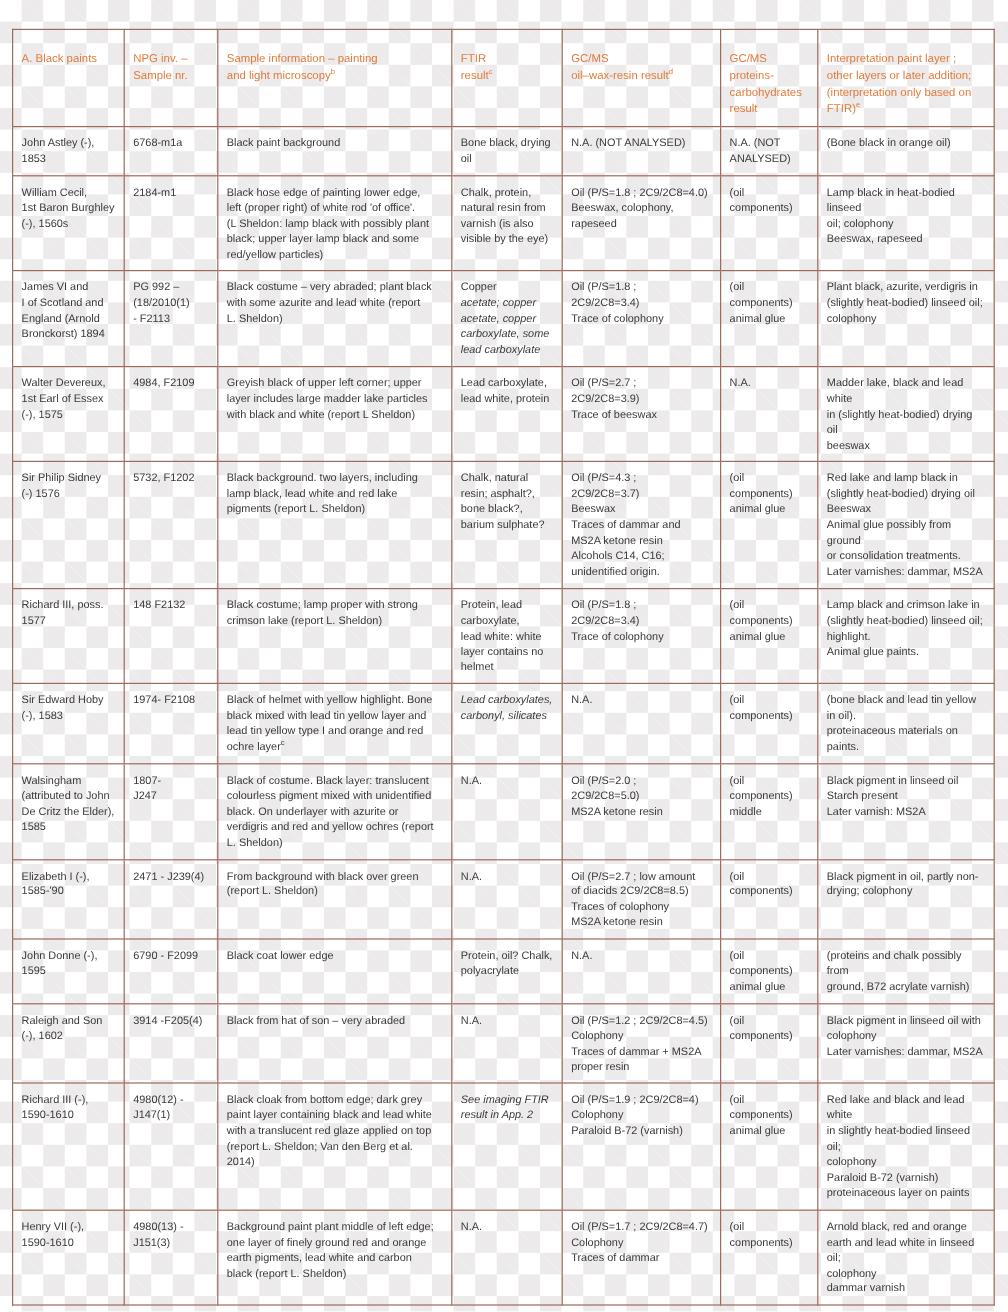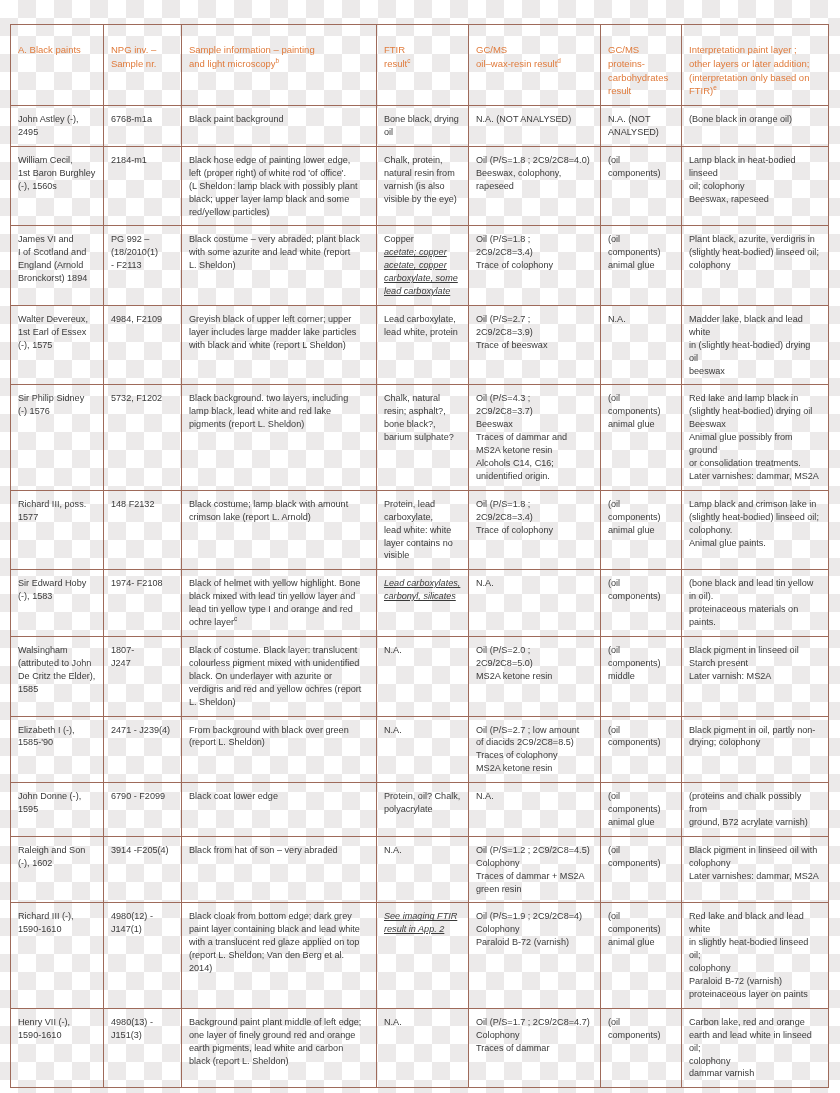--- a/index.html
+++ b/index.html
@@ -44,21 +44,21 @@
   }
   table.tbl thead th{
     border-top:1.1px solid #9e6a5a;
     border-bottom:1.6px solid #9e6a5a;
     color:#e07b3c;
     font-size:9.5px;
     line-height:1.45;
     padding-top:18px;
   }
   tbody tr td{background:transparent;}
-  .ital{font-style:italic;text-decoration:underline;}
+  .ital{font-style:italic;}
   .cellline{display:block;}
   .sup{font-size:6.4px;vertical-align:super;line-height:0;}
   
   col.c0{width:93px}
   col.c1{width:78px}
   col.c2{width:195px}
   col.c3{width:92px}
   col.c4{width:132px}
   col.c5{width:81px}
   col.c6{width:147px}
@@ -110,21 +110,21 @@
             <span class="cellline">Interpretation paint layer ;</span>
             <span class="cellline">other layers or later addition;</span>
             <span class="cellline">(interpretation only based on FTIR)<span class="sup">e</span></span>
           </th>
         </tr>
     </thead>
     <tbody id="tbody">
         <tr>
           <td>
             <span class="cellline">John Astley (-),</span>
-            <span class="cellline">2495</span>
+            <span class="cellline">1853</span>
           </td>
           <td>
             <span class="cellline">6768-m1a</span>
           </td>
           <td>
             <span class="cellline">Black paint background</span>
           </td>
           <td>
             <span class="cellline">Bone black, drying</span>
             <span class="cellline">oil</span>
@@ -293,44 +293,44 @@
         </tr>
         <tr>
           <td>
             <span class="cellline">Richard III, poss.</span>
             <span class="cellline">1577</span>
           </td>
           <td>
             <span class="cellline">148  F2132</span>
           </td>
           <td>
-            <span class="cellline">Black costume; lamp black with  amount</span>
-            <span class="cellline">crimson lake (report L. Arnold)</span>
+            <span class="cellline">Black costume; lamp proper with  strong</span>
+            <span class="cellline">crimson lake (report L. Sheldon)</span>
           </td>
           <td>
             <span class="cellline">Protein, lead</span>
             <span class="cellline">carboxylate,</span>
             <span class="cellline">lead white: white</span>
             <span class="cellline">layer contains no</span>
-            <span class="cellline">visible</span>
+            <span class="cellline">helmet</span>
           </td>
           <td>
             <span class="cellline">Oil (P/S=1.8 ;</span>
             <span class="cellline">2C9/2C8=3.4)</span>
             <span class="cellline">Trace of colophony</span>
           </td>
           <td>
             <span class="cellline">(oil</span>
             <span class="cellline">components)</span>
             <span class="cellline">animal glue</span>
           </td>
           <td>
             <span class="cellline">Lamp black and crimson lake in</span>
             <span class="cellline">(slightly heat-bodied) linseed oil;</span>
-            <span class="cellline">colophony.</span>
+            <span class="cellline">highlight.</span>
             <span class="cellline">Animal glue   paints.</span>
           </td>
         </tr>
         <tr>
           <td>
             <span class="cellline">Sir Edward Hoby</span>
             <span class="cellline">(-), 1583</span>
           </td>
           <td>
             <span class="cellline">1974- F2108</span>
@@ -464,21 +464,21 @@
           <td>
             <span class="cellline">Black from hat of son – very abraded</span>
           </td>
           <td>
             <span class="cellline">N.A.</span>
           </td>
           <td>
             <span class="cellline">Oil (P/S=1.2 ; 2C9/2C8=4.5)</span>
             <span class="cellline">Colophony</span>
             <span class="cellline">Traces of dammar + MS2A</span>
-            <span class="cellline">green resin</span>
+            <span class="cellline">proper resin</span>
           </td>
           <td>
             <span class="cellline">(oil</span>
             <span class="cellline">components)</span>
           </td>
           <td>
             <span class="cellline">Black pigment in linseed oil with</span>
             <span class="cellline">colophony</span>
             <span class="cellline">Later varnishes: dammar, MS2A</span>
           </td>
@@ -541,21 +541,21 @@
           <td>
             <span class="cellline">Oil (P/S=1.7 ; 2C9/2C8=4.7)</span>
             <span class="cellline">Colophony</span>
             <span class="cellline">Traces of dammar</span>
           </td>
           <td>
             <span class="cellline">(oil</span>
             <span class="cellline">components)</span>
           </td>
           <td>
-            <span class="cellline">Carbon lake, red and orange</span>
+            <span class="cellline">Arnold black, red and orange</span>
             <span class="cellline">earth and lead white in linseed oil;</span>
             <span class="cellline">colophony</span>
             <span class="cellline">dammar varnish</span>
           </td>
         </tr>
       </tbody>
   </table>
 
 </div>
 

